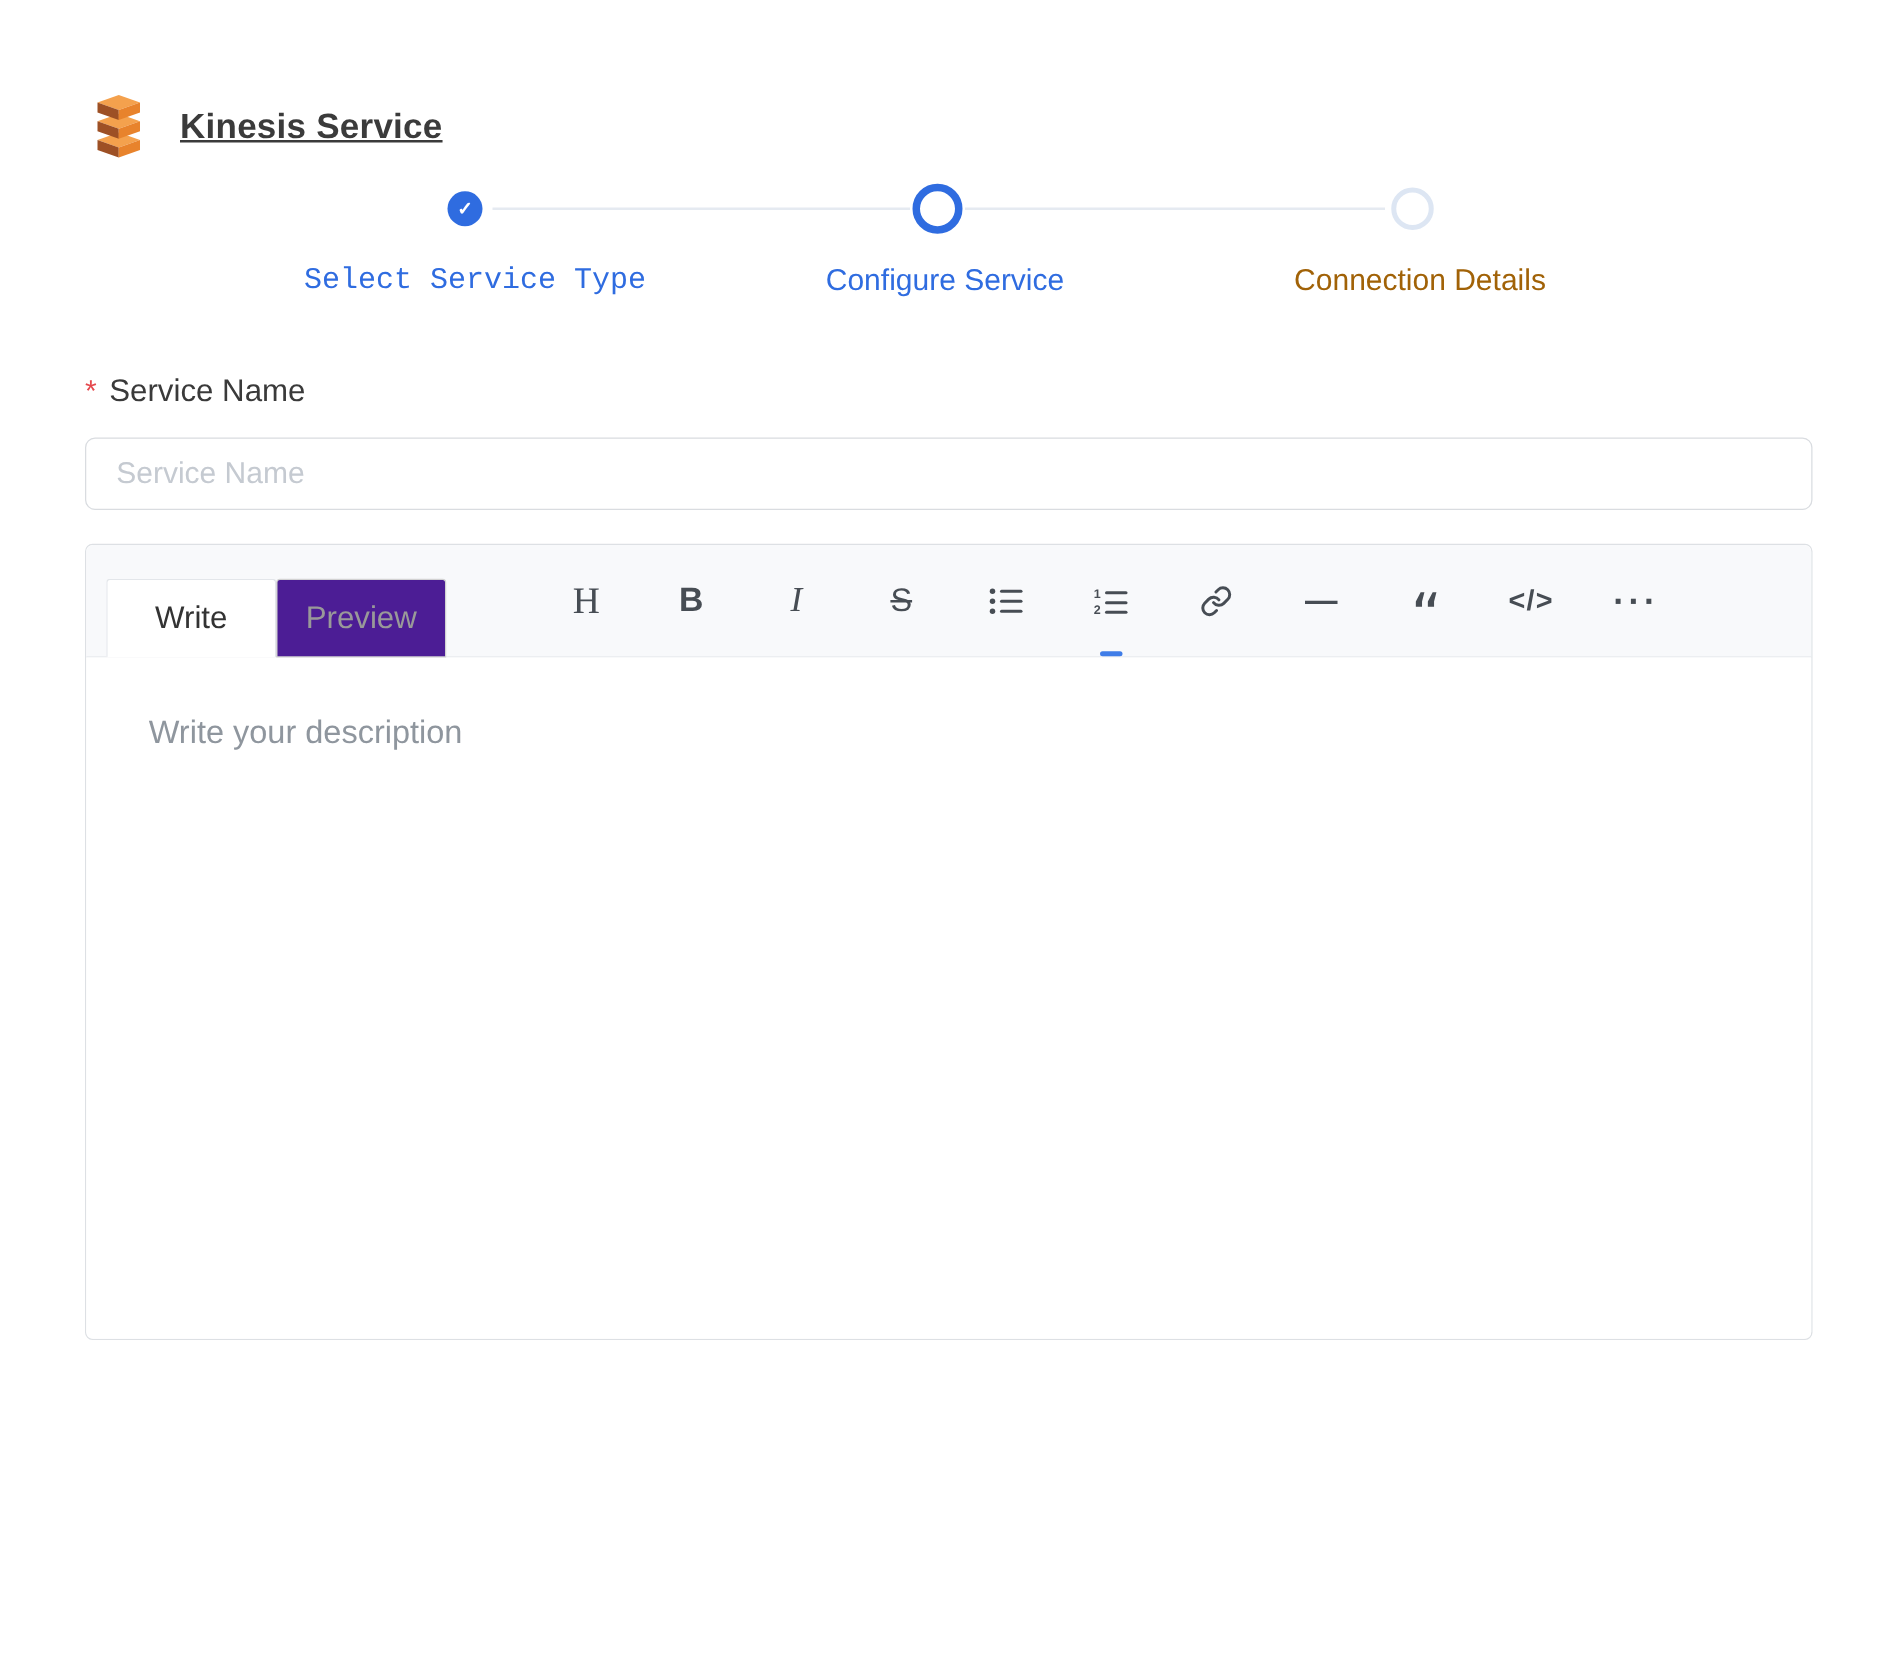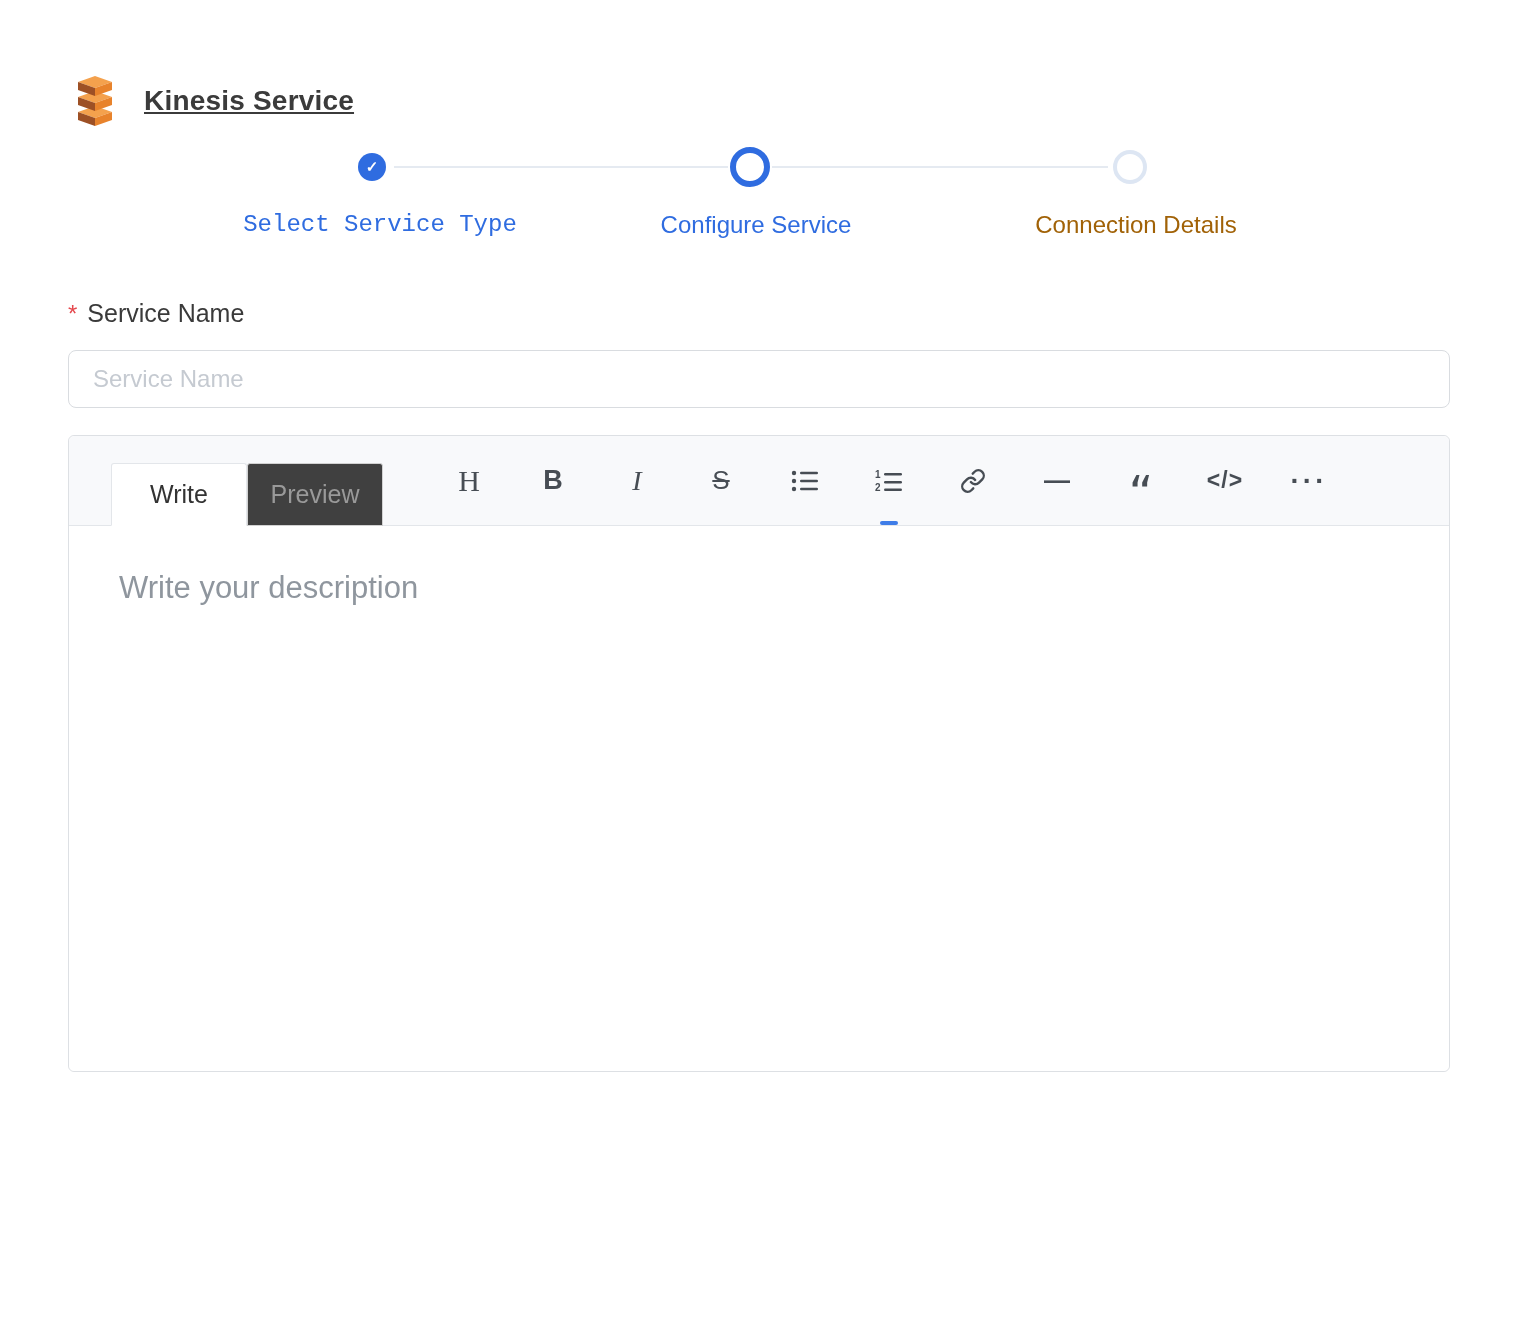--- a/index.html
+++ b/index.html
@@ -37,41 +37,41 @@
   .field-label{margin-top:42px;font-size:25px;color:#3a3a3a;display:flex;align-items:baseline;gap:10px;}
   .asterisk{color:#e5484d;font-size:24px;}
   .text-input{margin-top:22px;width:100%;height:58px;border:1.5px solid #d9dce0;border-radius:8px;
     font-size:24px;padding:0 24px;color:#3a3a3a;font-family:inherit;outline:none;}
   .text-input::placeholder{color:#c5cad1;}
   .desc-label{margin-top:60px;}
 
   
   .editor{margin-top:27px;border:1px solid #dde0e4;border-radius:6px;background:#fff;}
   .editor-header{position:relative;height:90px;background:#f8f9fb;border-bottom:1px solid #e3e6ea;border-radius:6px 6px 0 0;}
-  .tabs{position:absolute;left:42px;bottom:-1px;display:flex;}
+  .tabs{position:absolute;left:16px;bottom:-1px;display:flex;}
   .tab{height:63px;min-width:136px;display:flex;align-items:center;justify-content:center;
     font-size:25px;cursor:pointer;background:none;border:none;font-family:inherit;padding:0 20px;}
   .tab-active{background:#fff;border:1px solid #e3e6ea;border-bottom:1px solid #fff;border-radius:3px 3px 0 0;color:#333;}
-  .tab-inactive{background:#404040;border:1px solid #d2d2d2;border-radius:3px 3px 0 0;color:#999;}
+  .tab-inactive{background:#4c1d95;border:1px solid #d2d2d2;border-radius:3px 3px 0 0;color:#999;}
   .toolbar{position:absolute;left:378px;top:0;height:100%;display:flex;align-items:center;gap:40px;}
   .tbtn{position:relative;width:44px;height:44px;display:flex;align-items:center;justify-content:center;
     background:none;border:none;padding:0;color:var(--icon-gray);cursor:pointer;font-family:inherit;}
   .g-heading{font-family:"Liberation Serif",serif;font-size:30px;font-weight:500;}
   .g-bold{font-size:27px;font-weight:800;}
   .g-italic{font-family:"Liberation Serif",serif;font-size:28px;font-style:italic;}
   .g-strike{font-size:26px;text-decoration:line-through;}
   .g-hr{font-size:26px;font-weight:600;}
   .g-quote{font-size:48px;line-height:1;transform:translateY(12px);font-family:"DejaVu Sans",sans-serif;}
   .g-code{font-size:23px;font-weight:600;letter-spacing:1px;}
   .g-more{font-size:28px;font-weight:700;letter-spacing:3px;}
   .tbtn svg{display:block;}
   .ol-indicator{position:absolute;left:50%;transform:translateX(-50%);bottom:-22px;width:18px;height:4px;
     background:#3f7de8;border-radius:2px;}
   .editor-body textarea{display:block;width:100%;height:545px;border:none;outline:none;resize:none;
-    padding:44px 50px;font-size:31px;font-family:inherit;color:#3a3a3a;border-radius:0 0 6px 6px;background:#fff;}
+    padding:44px 50px;font-size:26px;font-family:inherit;color:#3a3a3a;border-radius:0 0 6px 6px;background:#fff;}
   .editor-body textarea::placeholder{color:#8f969e;}
 
   
   .footer{display:flex;justify-content:flex-end;align-items:center;gap:52px;margin-top:55px;}
   .back-link{color:var(--accent);font-size:26px;background:none;border:none;font-family:inherit;cursor:pointer;padding:0;}
   .next-btn{width:126px;height:58px;background:var(--btn-blue);color:#fff;border:none;border-radius:8px;
     font-size:25px;font-family:inherit;cursor:pointer;}
 </style>
 </head>
 <body>

